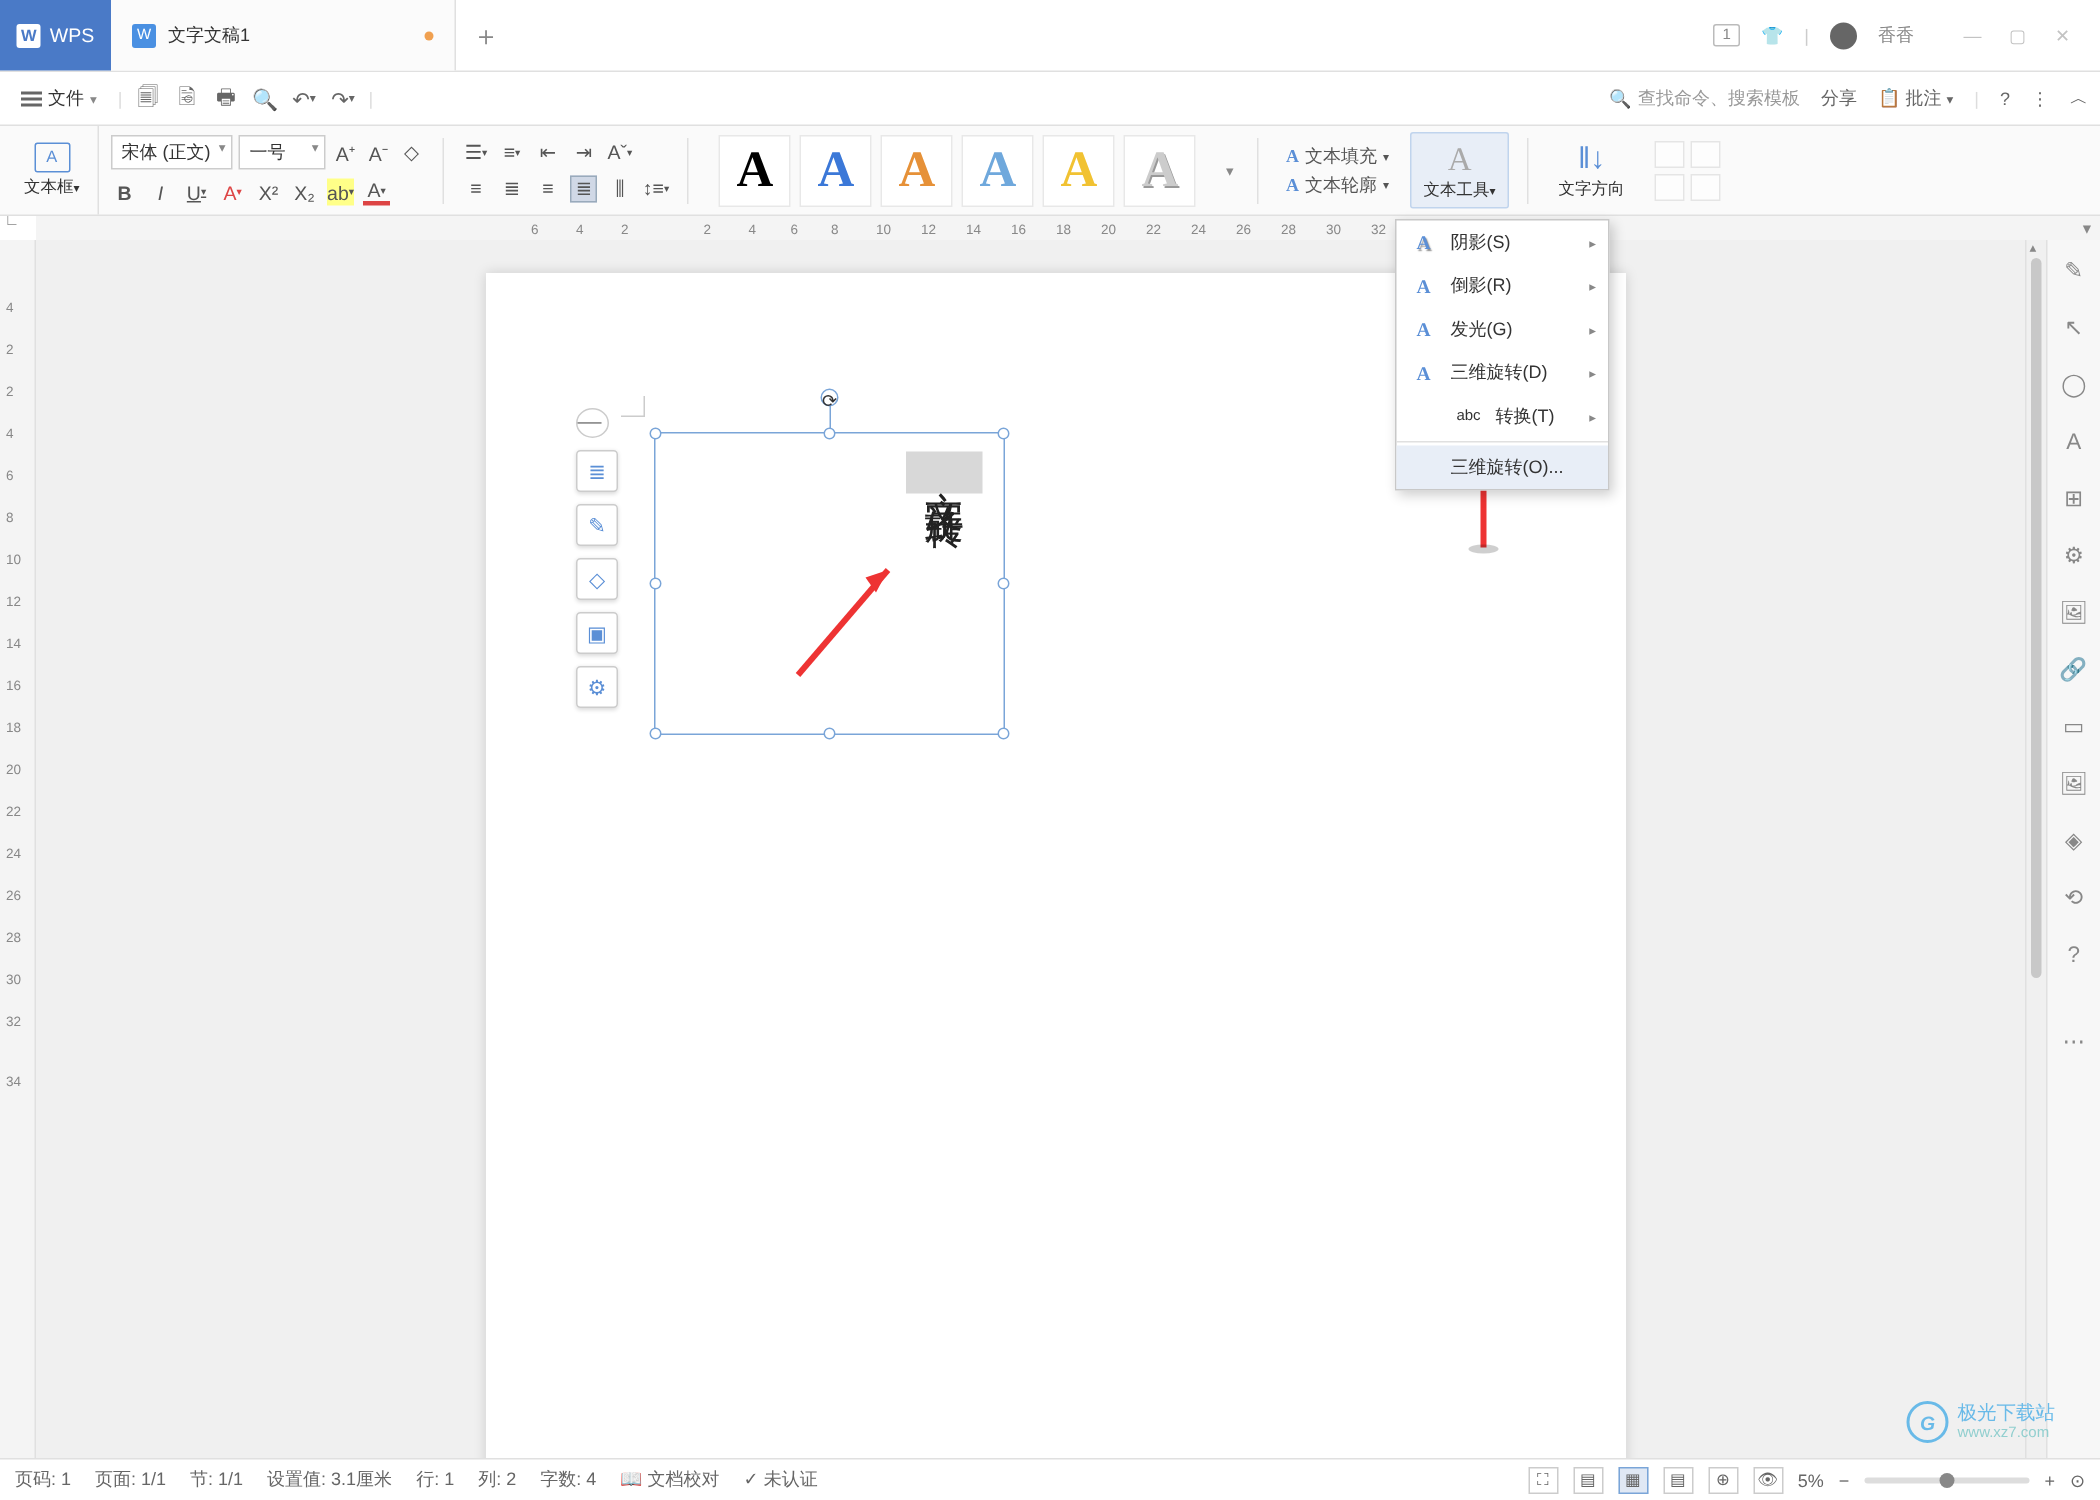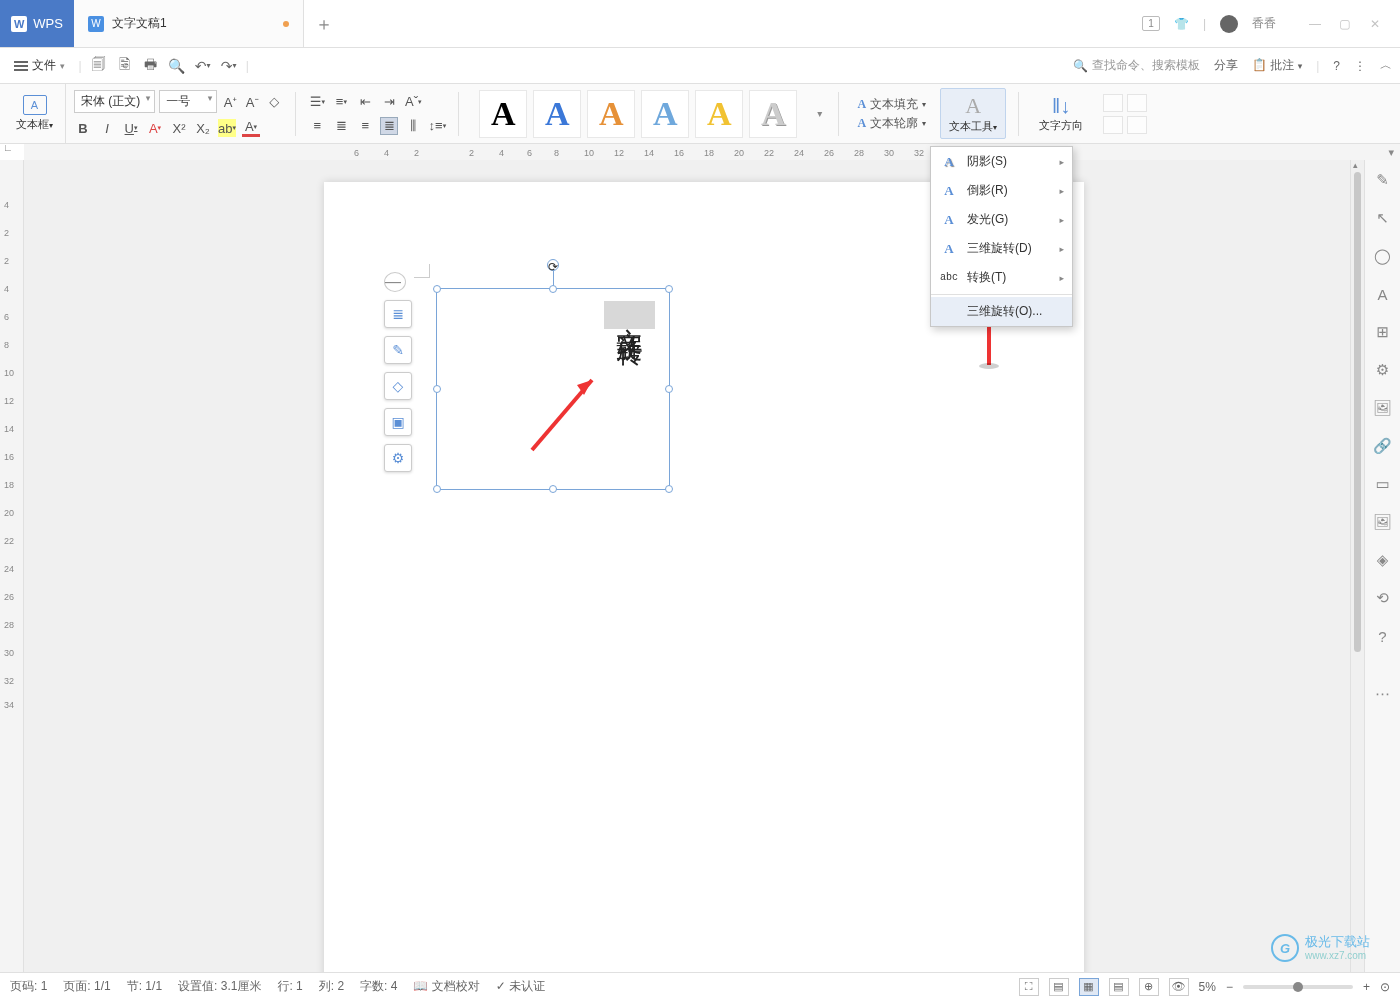--- a/index.html
+++ b/index.html
@@ -310,21 +310,21 @@
       <span class="tick" style="top: 264px;">14</span>
       <span class="tick" style="top: 292px;">16</span>
       <span class="tick" style="top: 320px;">18</span>
       <span class="tick" style="top: 348px;">20</span>
       <span class="tick" style="top: 376px;">22</span>
       <span class="tick" style="top: 404px;">24</span>
       <span class="tick" style="top: 432px;">26</span>
       <span class="tick" style="top: 460px;">28</span>
       <span class="tick" style="top: 488px;">30</span>
       <span class="tick" style="top: 516px;">32</span>
-      <span class="tick" style="top: 540px;">34</span>
+      <span class="tick" style="top: 556px;">34</span>
     </div>
   <div class="doc-area">
     <div class="page">
       <div class="page-margin-indicator"></div>
       <div class="shape-box">
         <div class="rot-line"></div>
         <div class="rot-handle">⟳</div>
         <div class="handle" style="left:-4px;top:-4px"></div>
         <div class="handle" style="left:50%;top:-4px;transform:translateX(-50%)"></div>
         <div class="handle" style="right:-4px;top:-4px"></div>
@@ -394,21 +394,21 @@
       <span class="dd-icon" style="color: rgb(91, 143, 214);">A</span>
       <span>发光(G)</span>
       <span class="dd-arrow">▸</span>
     </div>
     <div class="dd-item">
       <span class="dd-icon" style="color: rgb(91, 143, 214);">A</span>
       <span>三维旋转(D)</span>
       <span class="dd-arrow">▸</span>
     </div>
     <div class="dd-item">
-      <span class="dd-icon" style="font-size: 10px; font-family: Liberation Mono, monospace; font-weight: normal;">abc</span>
+      <span class="dd-icon" style="font-size: 10px; font-family: Liberation Sans, sans-serif; font-weight: normal; margin-left: 30px;">abc</span>
       <span>转换(T)</span>
       <span class="dd-arrow">▸</span>
     </div>
     <div class="dd-sep"></div>
     <div class="dd-item hover">
       <span class="dd-icon"></span>
       <span>三维旋转(O)...</span>
     </div>
   </div>
 

